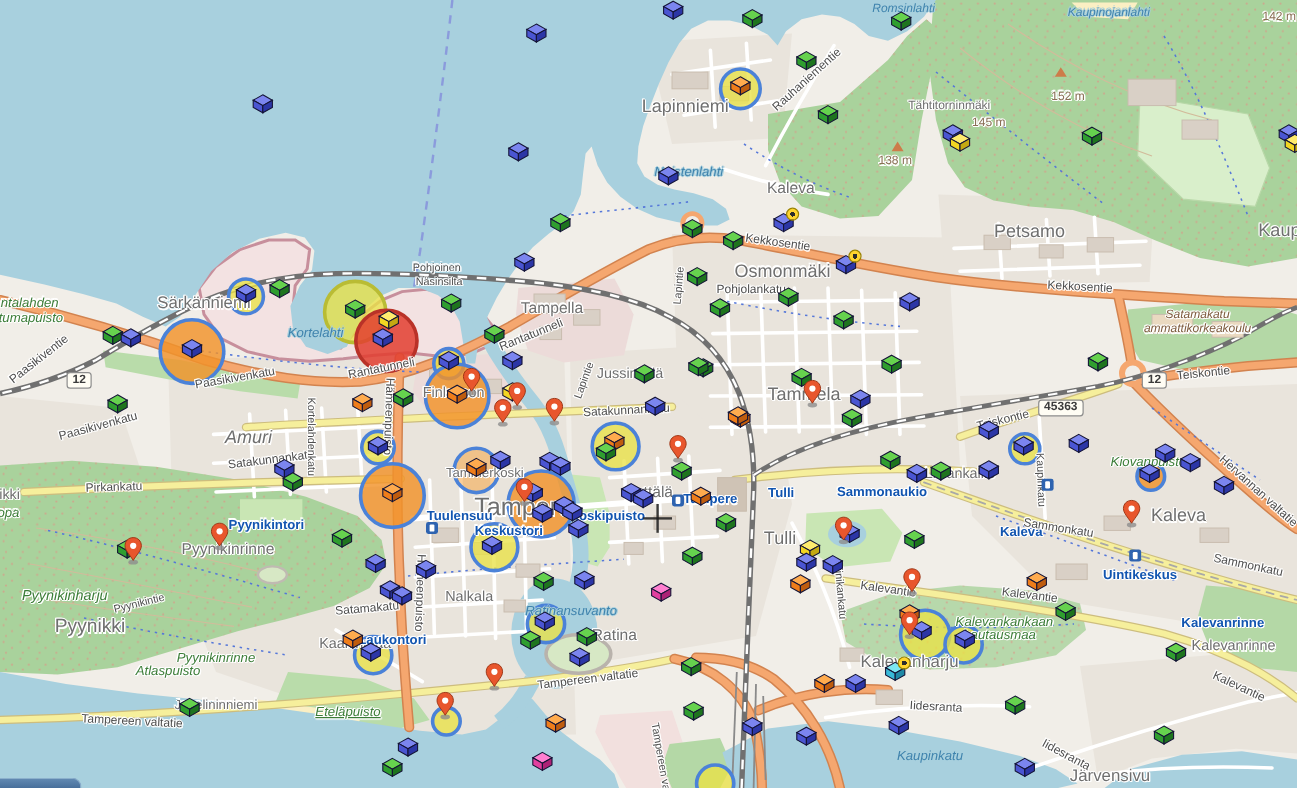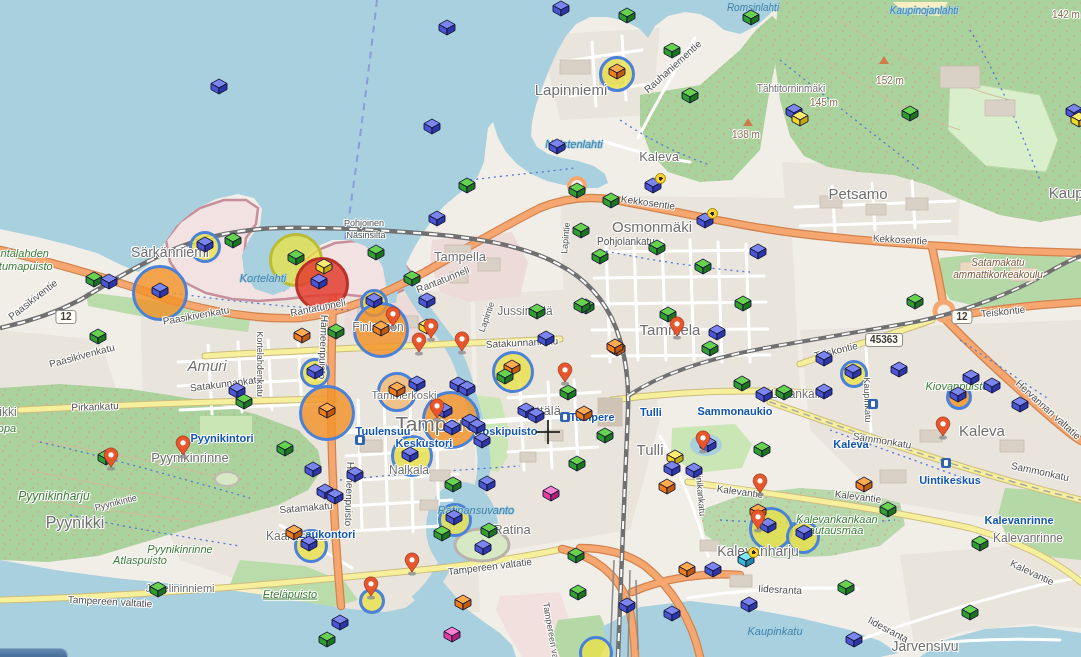--- a/index.html
+++ b/index.html
@@ -308,21 +308,21 @@
     <div class="lbl k-place" style="left: 541px; top: 410px; font-size: 13px; transform: translate(-50%, -50%) rotate(0deg);">Kyttälä</div>
     <div class="lbl k-place" style="left: 650px; top: 449px; font-size: 15px; transform: translate(-50%, -50%) rotate(0deg);">Tulli</div>
     <div class="lbl k-place" style="left: 858px; top: 193px; font-size: 15px; transform: translate(-50%, -50%) rotate(0deg);">Petsamo</div>
     <div class="lbl k-place" style="left: 982px; top: 430px; font-size: 15px; transform: translate(-50%, -50%) rotate(0deg);">Kaleva</div>
     <div class="lbl k-place" style="left: 758px; top: 551px; font-size: 14px; transform: translate(-50%, -50%) rotate(0deg);">Kalevanharju</div>
     <div class="lbl k-place" style="left: 1028px; top: 538px; font-size: 12px; transform: translate(-50%, -50%) rotate(0deg);">Kalevanrinne</div>
     <div class="lbl k-place" style="left: 925px; top: 646px; font-size: 14px; transform: translate(-50%, -50%) rotate(0deg);">Järvensivu</div>
     <div class="lbl k-place" style="left: 75px; top: 523px; font-size: 16px; transform: translate(-50%, -50%) rotate(0deg);">Pyynikki</div>
     <div class="lbl k-place" style="left: 190px; top: 457px; font-size: 13px; transform: translate(-50%, -50%) rotate(0deg);">Pyynikinrinne</div>
     <div class="lbl k-place" style="left: 296px; top: 536px; font-size: 12px; transform: translate(-50%, -50%) rotate(0deg);">Kaakinmaa</div>
-    <div class="lbl k-place" style="left: 391px; top: 470px; font-size: 12px; transform: translate(-50%, -50%) rotate(0deg); padding-left: 36px;">Nalkala</div>
+    <div class="lbl k-place" style="left: 391px; top: 497px; font-size: 12px; transform: translate(-50%, -50%) rotate(0deg);">Nalkala</div>
     <div class="lbl k-place" style="left: 512px; top: 529px; font-size: 13px; transform: translate(-50%, -50%) rotate(0deg);">Ratina</div>
     <div class="lbl k-place" style="left: 378px; top: 327px; font-size: 12px; transform: translate(-50%, -50%) rotate(0deg);">Finlayson</div>
     <div class="lbl k-place" style="left: 404px; top: 395px; font-size: 11px; transform: translate(-50%, -50%) rotate(0deg);">Tammerkoski</div>
     <div class="lbl k-place" style="left: 180px; top: 588px; font-size: 11px; transform: translate(-50%, -50%) rotate(0deg);">Joselininniemi</div>
     <div class="lbl k-place" style="left: 800px; top: 394px; font-size: 12px; transform: translate(-50%, -50%) rotate(0deg);">Liisankallio</div>
     <div class="lbl k-place" style="left: 1072px; top: 192px; font-size: 15px; transform: translate(-50%, -50%) rotate(0deg);">Kauppi</div>
     <div class="lbl k-place" style="left: 791px; top: 89px; font-size: 10px; transform: translate(-50%, -50%) rotate(0deg);">Tähtitorninmäki</div>
     <div class="lbl k-place" style="left: 8px; top: 412px; font-size: 12px; transform: translate(-50%, -50%) rotate(0deg);">ikki</div>
     <div class="lbl k-park" style="left: 7px; top: 428px; font-size: 11px; transform: translate(-50%, -50%) rotate(0deg);">opa</div>
     <div class="lbl k-street" style="left: 626px; top: 242px; font-size: 10px; transform: translate(-50%, -50%) rotate(0deg); text-align: right;">Pohjolankatu</div>

